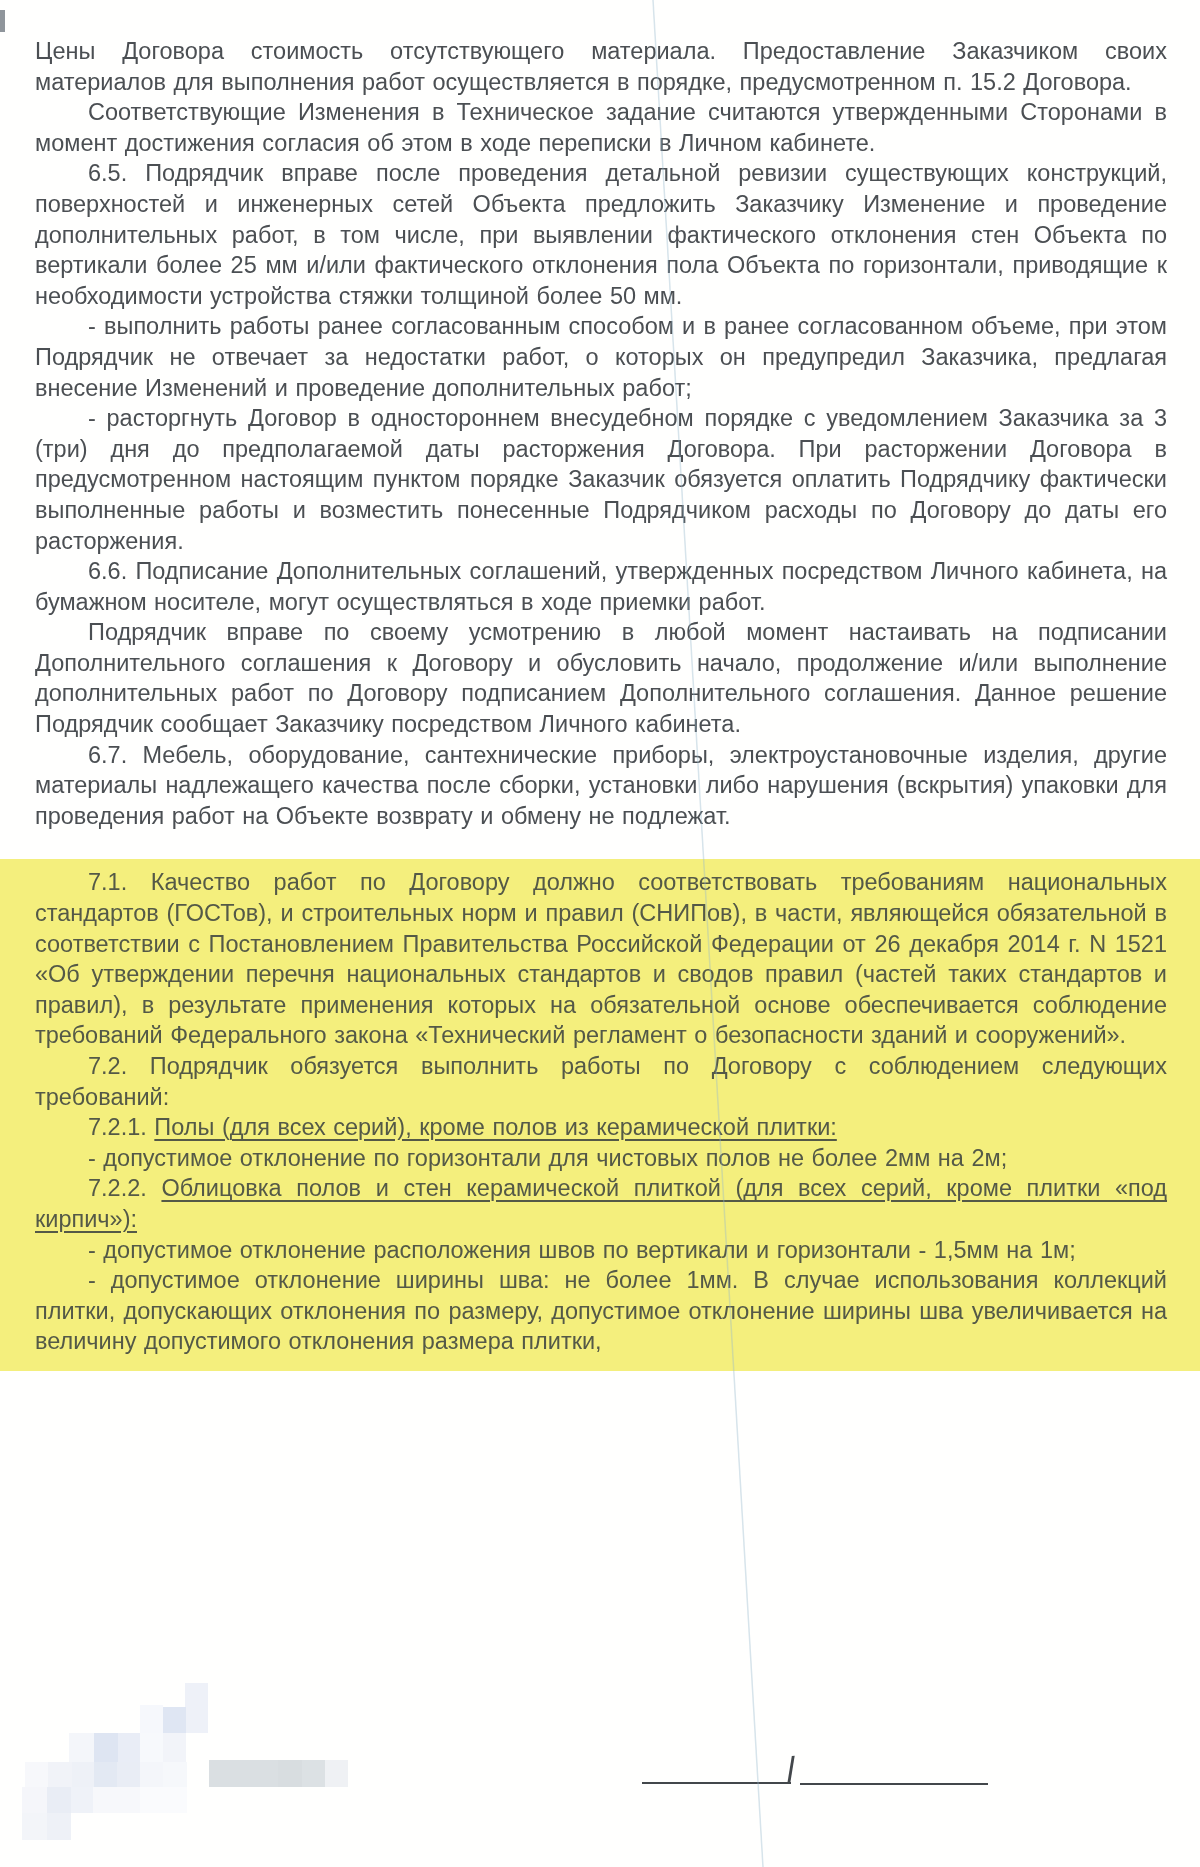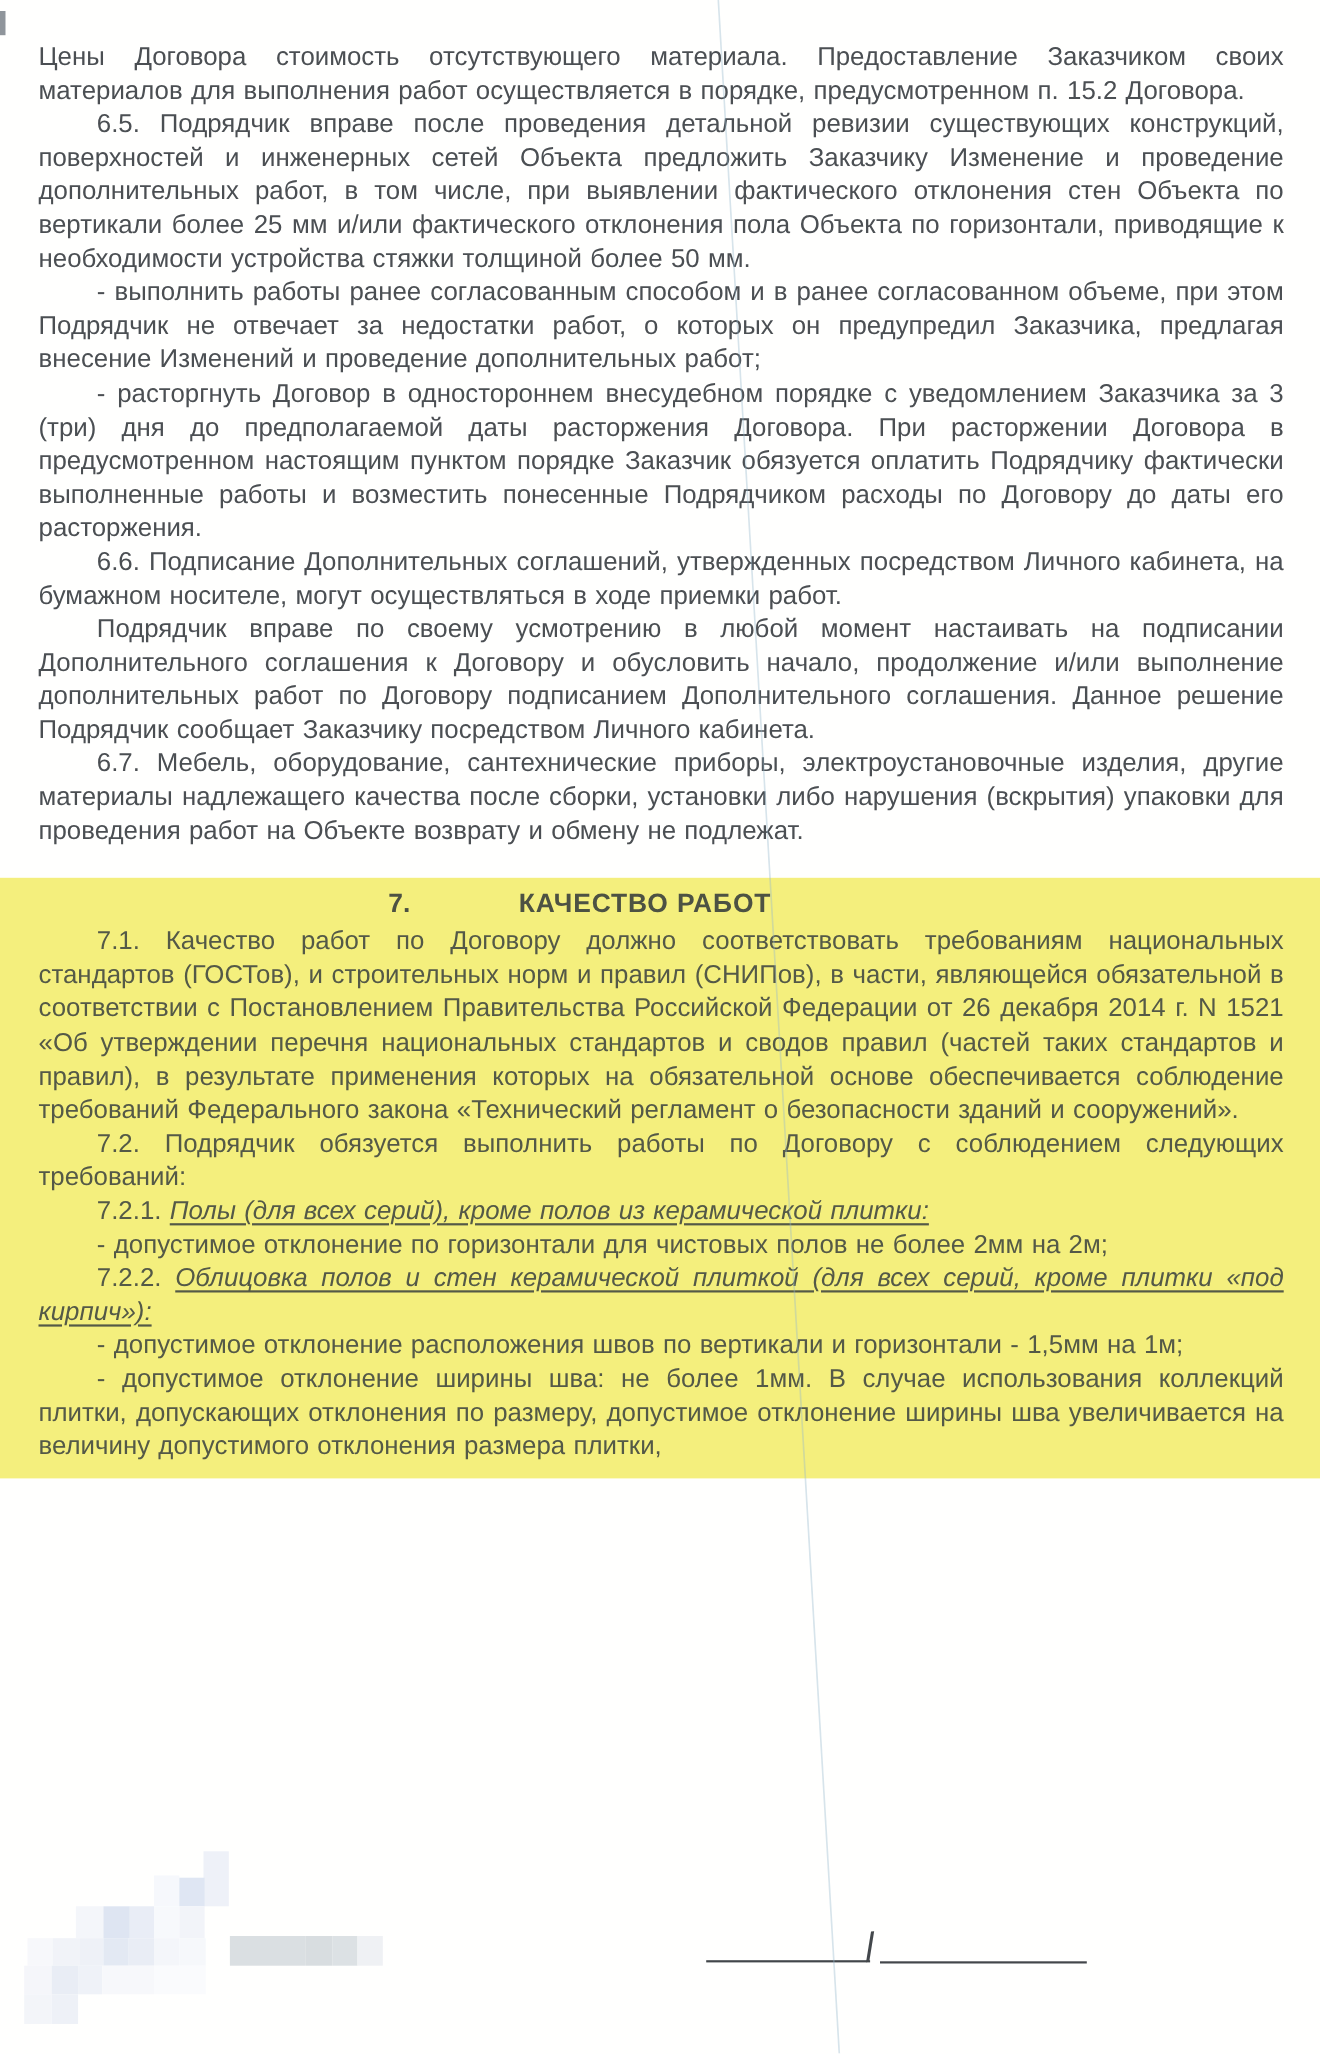--- a/index.html
+++ b/index.html
@@ -20,21 +20,20 @@
     line-height:30.6px;
     text-align:justify;
     text-align-last:left;
     word-spacing:1px;
   }
   p.para.indent { text-indent:53px; }
   .u {
     text-decoration:underline;
     text-decoration-thickness:2px;
     text-underline-offset:4px;
-    font-style:italic;
   }
   .hl-section {
     background:var(--hl, #f4ef7d);
     color:var(--ink-hl, #545947);
     margin-top:28px;
     padding:8px 33px 14px 35px;
   }
   .hl-heading {
     margin:0 0 2px 0;
     font-size:24px;
@@ -60,33 +59,30 @@
   .fold-svg { position:absolute; left:0; top:0; pointer-events:none; }
   .edge-smudge { position:absolute; left:0; top:10px; width:5px; height:22px; background:#8f959b; }
 </style>
 </head>
 <body>
 
 <div class="page" style="--ink: #4b4f53; --hl: #f4ef7d; --ink-hl: #545947; --ink-head: #4d5243; background: rgb(255, 255, 254);">
 
   <div class="content" id="body-paragraphs">
       <p class="para"><span>Цены Договора стоимость отсутствующего материала. Предоставление Заказчиком своих материалов для выполнения работ осуществляется в порядке, предусмотренном п. 15.2 Договора.</span></p>
+      <p class="para indent"><span>Соответствующие Изменения в Техническое задание считаются утвержденными Сторонами в момент достижения согласия об этом в ходе переписки в Личном кабинете.</span></p>
       <p class="para indent"><span>6.5. Подрядчик вправе после проведения детальной ревизии существующих конструкций, поверхностей и инженерных сетей Объекта предложить Заказчику Изменение и проведение дополнительных работ, в том числе, при выявлении фактического отклонения стен Объекта по вертикали более 25 мм и/или фактического отклонения пола Объекта по горизонтали, приводящие к необходимости устройства стяжки толщиной более 50 мм.</span></p>
       <p class="para indent"><span>- выполнить работы ранее согласованным способом и в ранее согласованном объеме, при этом Подрядчик не отвечает за недостатки работ, о которых он предупредил Заказчика, предлагая внесение Изменений и проведение дополнительных работ;</span></p>
       <p class="para indent"><span>- расторгнуть Договор в одностороннем внесудебном порядке с уведомлением Заказчика за 3 (три) дня до предполагаемой даты расторжения Договора. При расторжении Договора в предусмотренном настоящим пунктом порядке Заказчик обязуется оплатить Подрядчику фактически выполненные работы и возместить понесенные Подрядчиком расходы по Договору до даты его расторжения.</span></p>
       <p class="para indent"><span>6.6. Подписание Дополнительных соглашений, утвержденных посредством Личного кабинета, на бумажном носителе, могут осуществляться в ходе приемки работ.</span></p>
       <p class="para indent"><span>Подрядчик вправе по своему усмотрению в любой момент настаивать на подписании Дополнительного соглашения к Договору и обусловить начало, продолжение и/или выполнение дополнительных работ по Договору подписанием Дополнительного соглашения. Данное решение Подрядчик сообщает Заказчику посредством Личного кабинета.</span></p>
       <p class="para indent"><span>6.7. Мебель, оборудование, сантехнические приборы, электроустановочные изделия, другие материалы надлежащего качества после сборки, установки либо нарушения (вскрытия) упаковки для проведения работ на Объекте возврату и обмену не подлежат.</span></p>
     </div>
 
   <div class="hl-section">
-    <p class="hl-heading">
-      <span class="num">7.</span>
-      <span class="ttl">КАЧЕСТВО РАБОТ</span>
-    </p>
     <div id="quality-paragraphs">
         <p class="para indent"><span>7.1. Качество работ по Договору должно соответствовать требованиям национальных стандартов (ГОСТов), и строительных норм и правил (СНИПов), в части, являющейся обязательной в соответствии с Постановлением Правительства Российской Федерации от 26 декабря 2014 г. N 1521 «Об утверждении перечня национальных стандартов и сводов правил (частей таких стандартов и правил), в результате применения которых на обязательной основе обеспечивается соблюдение требований Федерального закона «Технический регламент о безопасности зданий и сооружений».</span></p>
         <p class="para indent"><span>7.2. Подрядчик обязуется выполнить работы по Договору с соблюдением следующих требований:</span></p>
         <p class="para indent"><span>7.2.1. </span><span class="u">Полы (для всех серий), кроме полов из керамической плитки:</span></p>
         <p class="para indent"><span>- допустимое отклонение по горизонтали для чистовых полов не более 2мм на 2м;</span></p>
         <p class="para indent"><span>7.2.2. </span><span class="u">Облицовка полов и стен керамической плиткой (для всех серий, кроме плитки «под кирпич»):</span></p>
         <p class="para indent"><span>- допустимое отклонение расположения швов по вертикали и горизонтали - 1,5мм на 1м;</span></p>
         <p class="para indent"><span>- допустимое отклонение ширины шва: не более 1мм. В случае использования коллекций плитки, допускающих отклонения по размеру, допустимое отклонение ширины шва увеличивается на величину допустимого отклонения размера плитки,</span></p>
       </div>
   </div>

